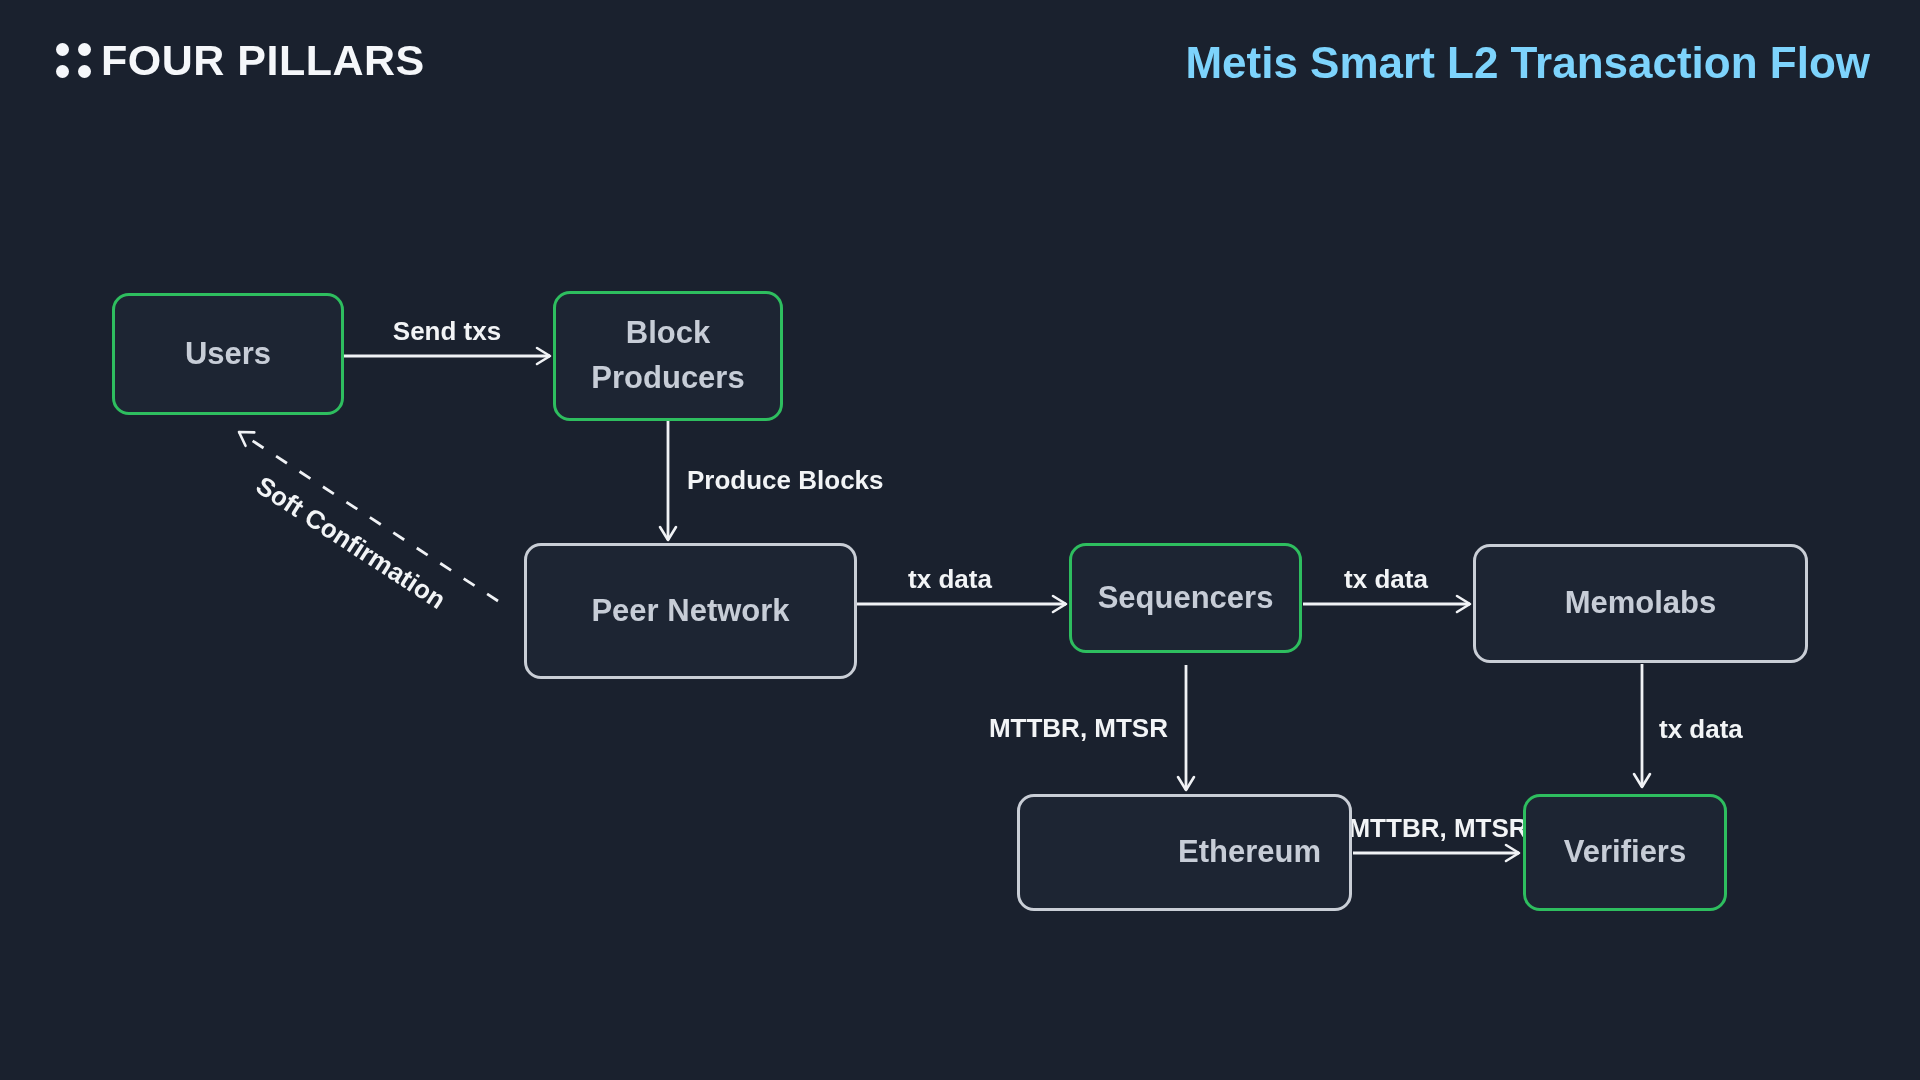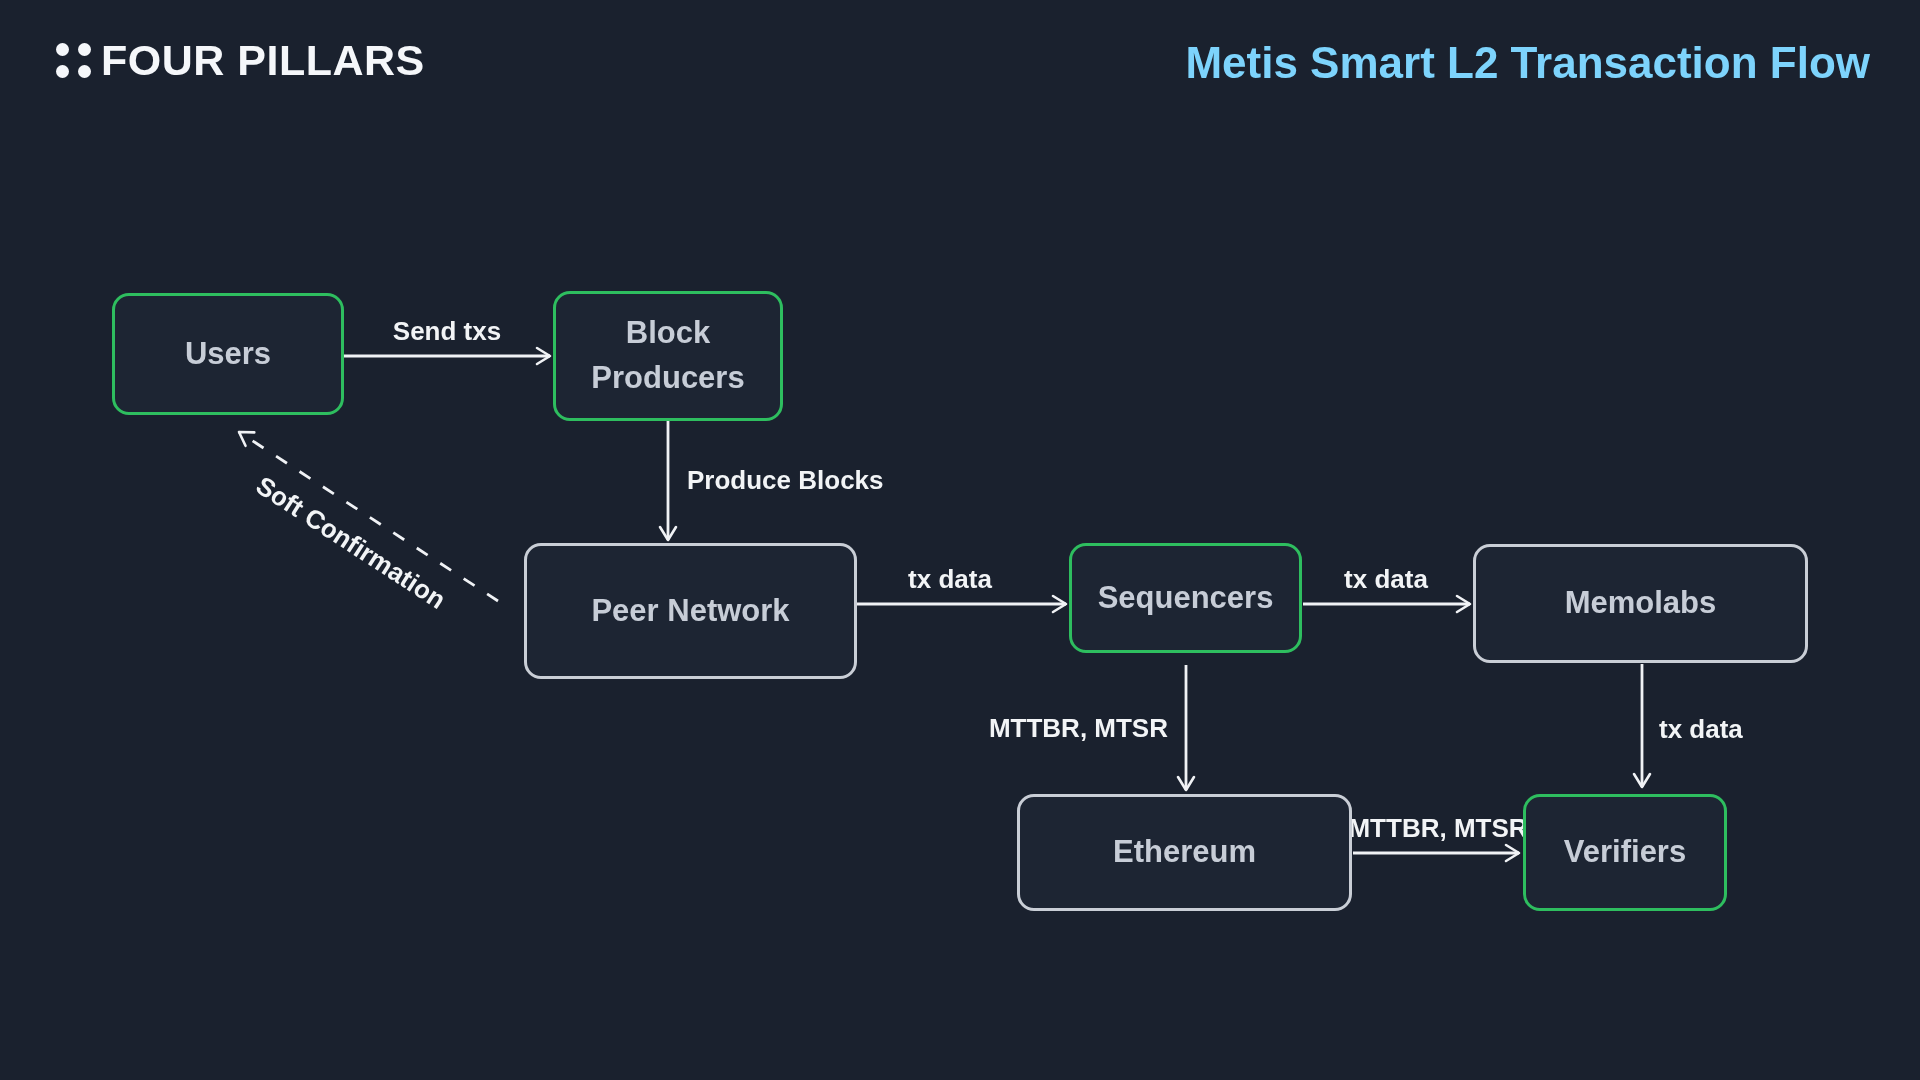--- a/index.html
+++ b/index.html
@@ -119,19 +119,19 @@
     </div>
     <div class="node gray" style="left: 500px; top: 543px; width: 333px; height: 136px; margin-left: 24px;">
       <span class="node-label">Peer Network</span>
     </div>
     <div class="node green" style="left: 1069px; top: 543px; width: 233px; height: 110px;">
       <span class="node-label">Sequencers</span>
     </div>
     <div class="node gray" style="left: 1473px; top: 544px; width: 335px; height: 119px;">
       <span class="node-label">Memolabs</span>
     </div>
-    <div class="node gray" style="left: 1017px; top: 794px; width: 335px; height: 117px;">
+    <div class="node gray" style="left: 1017px; top: 794px; width: 335px; height: 117px; justify-content: flex-end;">
       <span class="node-label">Ethereum</span>
     </div>
     <div class="node green" style="left: 1523px; top: 794px; width: 204px; height: 117px;">
       <span class="node-label">Verifiers</span>
     </div>
   </div>
 
 </body></html>

